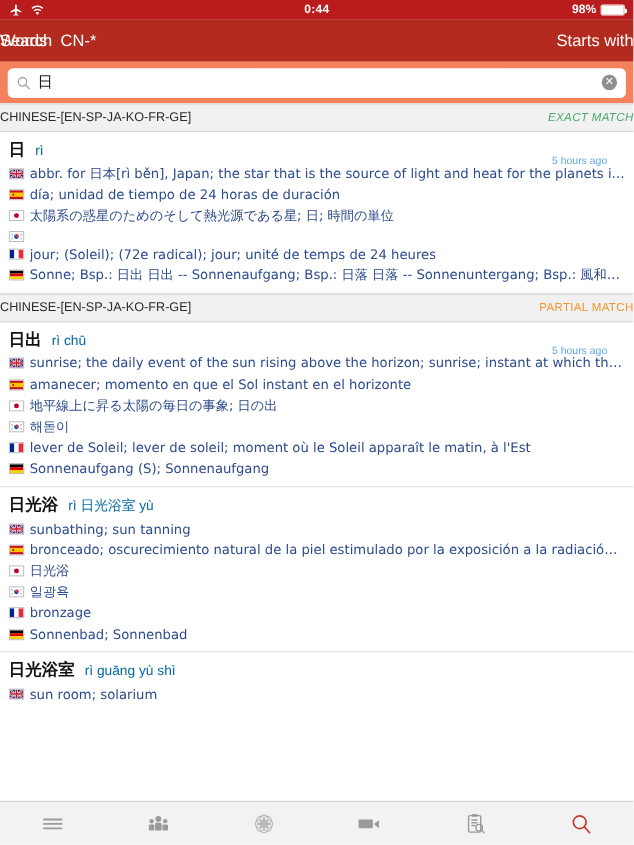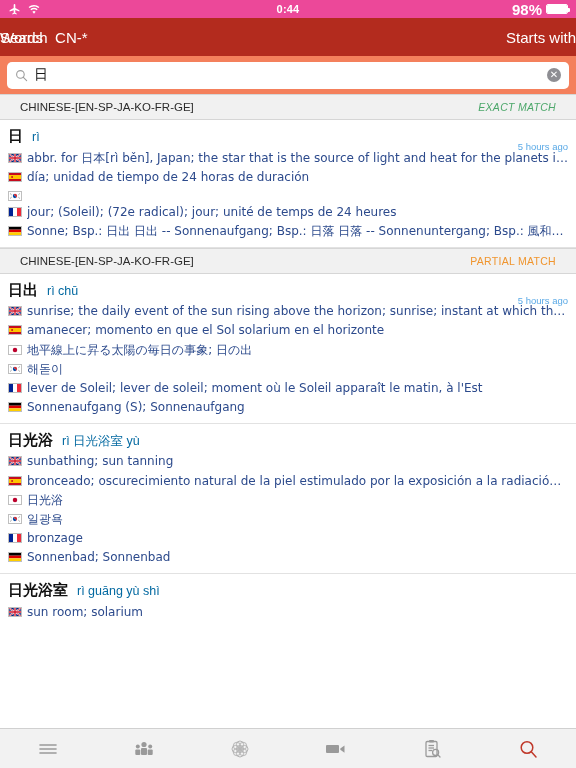--- a/index.html
+++ b/index.html
@@ -7,36 +7,36 @@
     width: 576px; height: 768px;
     font-family: "Liberation Sans", "DejaVu Sans", sans-serif;
     background: #ffffff;
     overflow: hidden;
   }
   body { position: relative; }
 
   
   .statusbar {
     height: 18px;
-    background: #ec4899;
+    background: #b91c1c;
     color: #fff;
     display: flex;
     align-items: center;
     font-size: 11px;
     padding: 0 8px;
     position: relative;
   }
   .sb-left { display: flex; align-items: center; gap: 6px; }
   .sb-center {
     position: absolute; left: 0; right: 0; text-align: center;
     font-size: 11px; font-weight: bold; letter-spacing: .2px;
   }
   .sb-right {
     margin-left: auto; display: flex; align-items: center; gap: 4px;
-    position: relative; z-index: 2; font-size: 15px; font-weight: bold;
+    position: relative; z-index: 2; font-size: 11px; font-weight: bold;
   }
   .batt {
     width: 22px; height: 10px; border: 1px solid #fff; border-radius: 2px;
     position: relative; display: inline-block;
   }
   .batt::after {
     content: ""; position: absolute; right: -3px; top: 3px;
     width: 2px; height: 4px; background: #fff; border-radius: 0 1px 1px 0;
   }
   .batt i { display: block; height: 100%; background: #fff; border-radius: 1px; }
@@ -79,21 +79,21 @@
     font-size: 10px; line-height: 1;
     font-family: "DejaVu Sans", sans-serif;
   }
 
   
   .content { background: #fff; }
 
   .section-head {
     height: 26px; background: #f1f1f1;
     border-top: 1px solid #d6d6d6; border-bottom: 1px solid #d6d6d6;
-    display: flex; align-items: center; padding: 0 20px;
+    display: flex; align-items: center; padding: 0 0;
     font-size: 11.5px; color: #2b2b2b;
   }
   .section-head .match {
     margin-left: auto; font-size: 10.5px; letter-spacing: .3px;
   }
   .match.exact { color: #4ca76a; font-style: italic; }
   .match.partial { color: #f0952e; }
 
   .entry {
     padding: 7px 8px 6px 8px;
@@ -106,21 +106,21 @@
     margin-bottom: 2px;
   }
   .hanzi {
     font-size: 15px; font-weight: bold; color: #111;
     font-family: "DejaVu Sans", sans-serif;
   }
   .pinyin {
     font-size: 12.5px; color: #0369a1; margin-left: 9px;
   }
   .ago {
-    position: absolute; right: 0; bottom: -6px;
+    position: absolute; right: 16px; bottom: -6px;
     font-size: 9.5px; color: #5aa9e6;
   }
   .defline {
     display: flex; align-items: flex-start; gap: 5px;
     padding: 1.5px 0;
     font-size: 12px; color: #2c4a8c;
     white-space: nowrap; overflow: hidden; text-overflow: ellipsis;
   }
   .defline .txt {
     white-space: nowrap; overflow: hidden; text-overflow: ellipsis;
@@ -210,20 +210,27 @@
         </svg>
         <span class="txt">abbr. for 日本[rì běn], Japan; the star that is the source of light and heat for the planets in the solar…</span>
       </div>
       <div class="defline">
         <svg viewBox="0 0 30 20" class="flag">
           <rect x="0" y="0" width="30" height="20" fill="#c60b1e"></rect>
           <rect x="0" y="5" width="30" height="10" fill="#ffc400"></rect>
           <rect x="6" y="7.5" width="3.5" height="5" fill="#c60b1e"></rect>
         </svg>
         <span class="txt">día; unidad de tiempo de 24 horas de duración</span>
+      </div>
+      <div class="defline">
+        <svg viewBox="0 0 30 20" class="flag">
+          <rect x="0" y="0" width="30" height="20" fill="#fff"></rect>
+          <circle cx="15" cy="10" r="5.6" fill="#bc002d"></circle>
+        </svg>
+        <span class="txt">太陽系の惑星のためのそして熱光源である星; 日; 時間の単位</span>
       </div>
       <div class="defline">
         <svg viewBox="0 0 30 20" class="flag">
           <rect x="0" y="0" width="30" height="20" fill="#fff"></rect>
           <path d="M15 4.6a5.4 5.4 0 0 1 0 10.8 2.7 2.7 0 0 0 0-5.4 2.7 2.7 0 0 1 0-5.4z" fill="#cd2e3a"></path>
           <path d="M15 15.4a5.4 5.4 0 0 1 0-10.8 2.7 2.7 0 0 0 0 5.4 2.7 2.7 0 0 1 0 5.4z" fill="#0047a0"></path>
           <g stroke="#000" stroke-width="1"></g>
           <line x1="3" y1="4" x2="6.5" y2="7" stroke="#000" stroke-width="1"></line>
           <line x1="3" y1="16" x2="6.5" y2="13" stroke="#000" stroke-width="1"></line>
           <line x1="27" y1="4" x2="23.5" y2="7" stroke="#000" stroke-width="1"></line>
@@ -266,21 +273,21 @@
           <path d="M15,0 V20 M0,10 H30" stroke="#cf142b" stroke-width="3.4"></path>
         </svg>
         <span class="txt">sunrise; the daily event of the sun rising above the horizon; sunrise; instant at which the upper edge…</span>
       </div>
       <div class="defline">
         <svg viewBox="0 0 30 20" class="flag">
           <rect x="0" y="0" width="30" height="20" fill="#c60b1e"></rect>
           <rect x="0" y="5" width="30" height="10" fill="#ffc400"></rect>
           <rect x="6" y="7.5" width="3.5" height="5" fill="#c60b1e"></rect>
         </svg>
-        <span class="txt">amanecer; momento en que el Sol solarium en el horizonte</span>
+        <span class="txt">amanecer; momento en que el Sol instant en el horizonte</span>
       </div>
       <div class="defline">
         <svg viewBox="0 0 30 20" class="flag">
           <rect x="0" y="0" width="30" height="20" fill="#fff"></rect>
           <circle cx="15" cy="10" r="5.6" fill="#bc002d"></circle>
         </svg>
         <span class="txt">地平線上に昇る太陽の毎日の事象; 日の出</span>
       </div>
       <div class="defline">
         <svg viewBox="0 0 30 20" class="flag">

